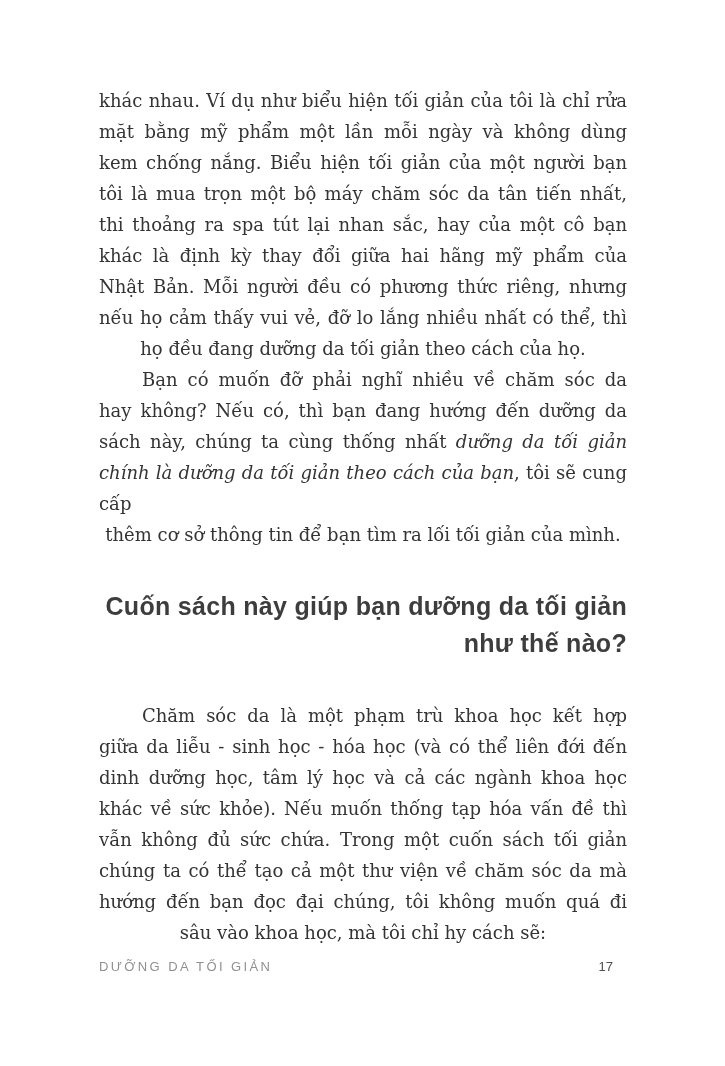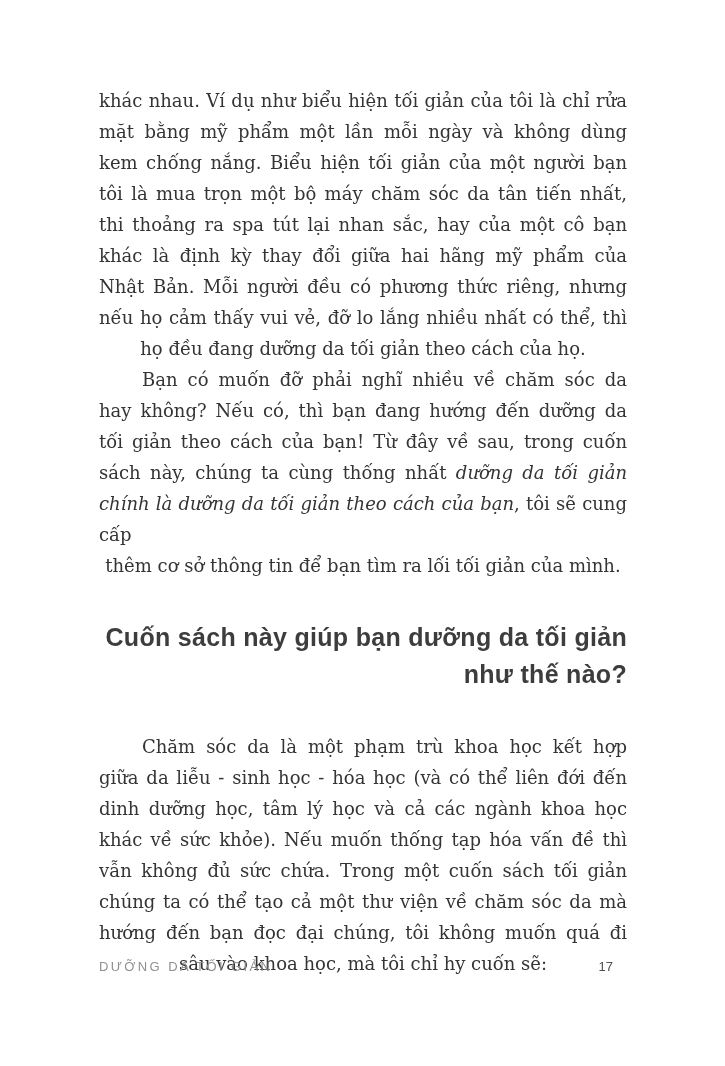--- a/index.html
+++ b/index.html
@@ -78,40 +78,39 @@
       <div class="jline">thi thoảng ra spa tút lại nhan sắc, hay của một cô bạn</div>
       <div class="jline">khác là định kỳ thay đổi giữa hai hãng mỹ phẩm của</div>
       <div class="jline">Nhật Bản. Mỗi người đều có phương thức riêng, nhưng</div>
       <div class="jline">nếu họ cảm thấy vui vẻ, đỡ lo lắng nhiều nhất có thể, thì</div>
       <div class="lline">họ đều đang dưỡng da tối giản theo cách của họ.</div>
     </div>
 
     <div class="para">
       <div class="jline indent">Bạn có muốn đỡ phải nghĩ nhiều về chăm sóc da</div>
       <div class="jline">hay không? Nếu có, thì bạn đang hướng đến dưỡng da</div>
-      <div class="jline">tối giản theo cách của bạn! Từ đây về sau, trong cuốn</div>
       <div class="jline"><span>sách này, chúng ta cùng thống nhất </span><span class="italic">dưỡng da tối giản</span></div>
       <div class="jline"><span class="italic">chính là dưỡng da tối giản theo cách của bạn</span><span>, tôi sẽ cung cấp</span></div>
       <div class="lline">thêm cơ sở thông tin để bạn tìm ra lối tối giản của mình.</div>
     </div>
 
     <h2 class="section-heading">
       <div>Cuốn sách này giúp bạn dưỡng da tối giản</div>
       <div>như thế nào?</div>
     </h2>
 
     <div class="para para-after-heading">
       <div class="jline indent">Chăm sóc da là một phạm trù khoa học kết hợp</div>
       <div class="jline">giữa da liễu - sinh học - hóa học (và có thể liên đới đến</div>
       <div class="jline">dinh dưỡng học, tâm lý học và cả các ngành khoa học</div>
       <div class="jline">khác về sức khỏe). Nếu muốn thống tạp hóa vấn đề thì</div>
       <div class="jline">vẫn không đủ sức chứa. Trong một cuốn sách tối giản</div>
       <div class="jline">chúng ta có thể tạo cả một thư viện về chăm sóc da mà</div>
       <div class="jline">hướng đến bạn đọc đại chúng, tôi không muốn quá đi</div>
-      <div class="lline">sâu vào khoa học, mà tôi chỉ hy cuốn sẽ:</div>
+      <div class="lline">sâu vào khoa học, mà tôi chỉ hy cách sẽ:</div>
     </div>
 
   </main>
 
   <footer class="footer">
     <span class="running-title">DƯỠNG DA TỐI GIẢN</span>
     <span class="page-number">17</span>
   </footer>
 
 </div>

